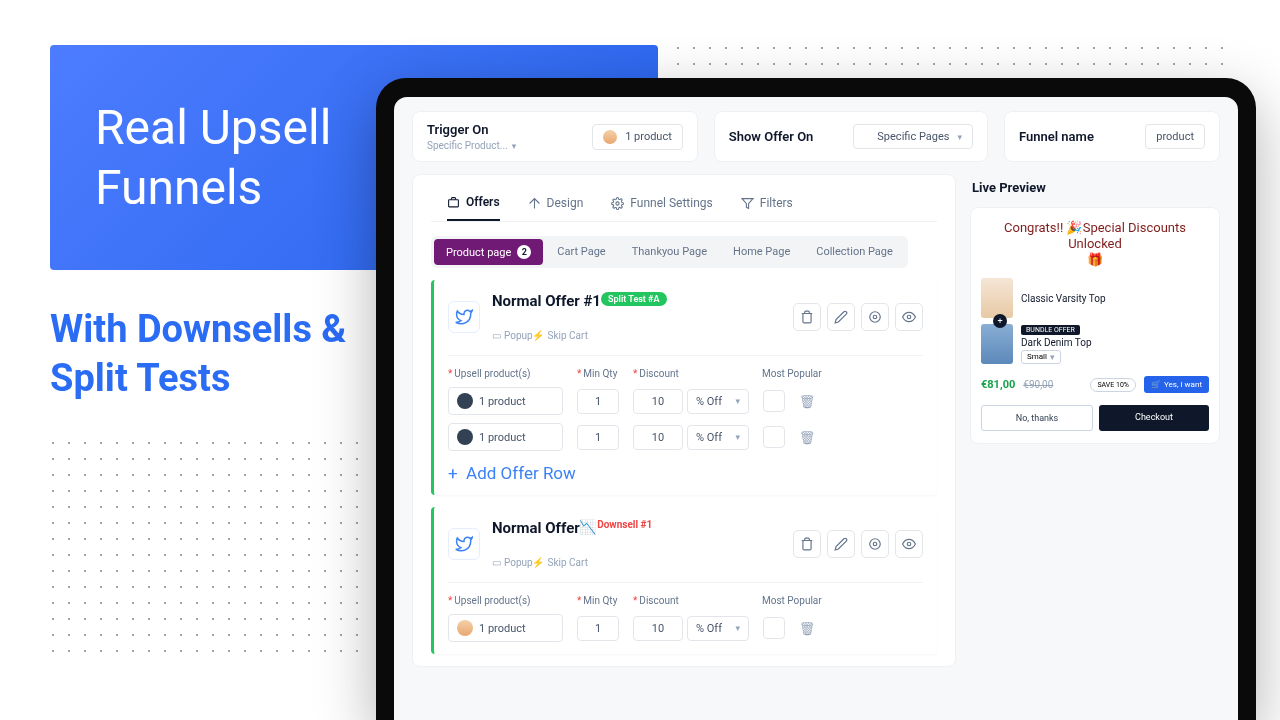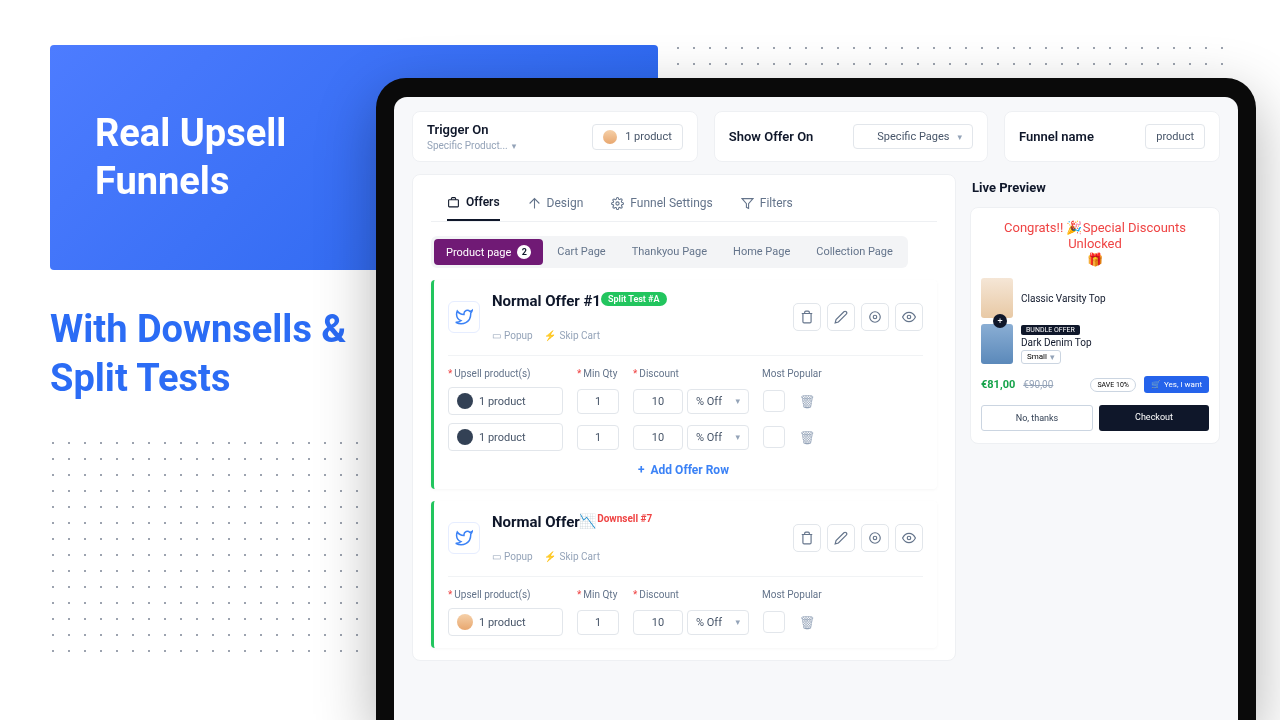--- a/index.html
+++ b/index.html
@@ -5,21 +5,21 @@
 *{box-sizing:border-box;margin:0;padding:0;font-family:-apple-system,BlinkMacSystemFont,'Segoe UI',Roboto,sans-serif}
 body{width:1280px;height:720px;background:#fff;position:relative;overflow:hidden}
 
 
 .dots{position:absolute;background-image:radial-gradient(#9ca3af 1.5px,transparent 1.5px);background-size:16px 16px}
 .dots-top{top:40px;left:670px;width:560px;height:110px}
 .dots-bottom{top:435px;left:45px;width:320px;height:220px}
 
 
 .promo-box{position:absolute;top:45px;left:50px;width:608px;height:225px;background:linear-gradient(135deg,#4d7cff 0%,#2563eb 100%);border-radius:4px;display:flex;align-items:center;padding-left:45px}
-.promo-box h1{color:#fff;font-size:38px;font-weight:700;line-height:1.25}
+.promo-box h1{color:#fff;font-size:48px;font-weight:400;line-height:1.25}
 .promo-sub{position:absolute;top:305px;left:50px;font-size:38px;font-weight:700;color:#2b6cf5;line-height:1.3}
 
 
 .laptop{position:absolute;top:78px;left:376px;width:880px;height:644px;background:#0a0a0a;border-radius:30px 30px 0 0;padding:19px 18px 0 18px;box-shadow:0 20px 60px rgba(0,0,0,.3)}
 .screen{width:100%;height:100%;background:#f7f8fa;border-radius:13px 13px 0 0;padding:14px 18px;overflow:hidden;position:relative}
 
 
 .top-row{display:flex;gap:16px;margin-bottom:12px}
 .panel{background:#fff;border:1px solid #eef0f3;border-radius:8px;padding:10px 14px;display:flex;align-items:center;gap:14px}
 .panel-lbl{font-size:13px;color:#0f172a;font-weight:600}
@@ -46,43 +46,43 @@
 .chip-badge{background:#fff;color:#0f172a;border-radius:50%;width:14px;height:14px;font-size:9px;display:inline-flex;align-items:center;justify-content:center;font-weight:700}
 
 
 .offer{border-left:3px solid #22c55e;background:#fff;border-radius:4px;padding:12px 14px;margin-bottom:12px;box-shadow:0 1px 3px rgba(0,0,0,.04)}
 .offer-head{display:flex;align-items:center;gap:12px;padding-bottom:14px;border-bottom:1px solid #f1f3f5}
 .offer-ico{width:32px;height:32px;border:1px solid #e6edff;border-radius:6px;display:flex;align-items:center;justify-content:center;color:#3b82f6}
 .offer-title{font-size:15px;font-weight:700;color:#0f172a;display:flex;align-items:flex-start;}
 .pill-green{background:#22c55e;color:#fff;font-size:9px;font-weight:600;padding:2px 7px;border-radius:10px}
 .pill-red{color:#ef4444;font-size:10px;font-weight:700}
 .trend-down{color:#ef4444;font-size:14px}
-.offer-meta{font-size:10px;color:#94a3b8;display:flex;gap:12px;margin-top:20px;align-items:center}
+.offer-meta{font-size:10px;color:#94a3b8;display:flex;gap:0;margin-top:20px;align-items:center}
 .offer-actions{margin-left:auto;display:flex;gap:6px}
 .act{width:28px;height:28px;border:1px solid #e2e6eb;border-radius:5px;display:flex;align-items:center;justify-content:center;cursor:pointer;color:#64748b}
 
 
 .cols{display:flex;gap:14px;margin-top:12px;font-size:10px;color:#64748b}
 .col-hdr{display:flex;align-items:center;gap:2px}
 .req{color:#ef4444}
 .c1{width:115px}.c2{width:42px}.c3{width:115px}.c4{width:85px}
 .prow{display:flex;gap:14px;align-items:center;margin-top:8px}
 .pbox{border:1px solid #e2e6eb;border-radius:4px;padding:5px 8px;font-size:11px;color:#475569;display:flex;align-items:center;gap:6px}
 .pbox.c1{width:115px}.pbox.w42{width:42px;justify-content:center}.pbox.w50{width:50px;justify-content:center}
 .pboxsel{width:62px;justify-content:space-between}
 .pimg{width:16px;height:16px;border-radius:50%;background:#334155}
 .pimg.lt{background:linear-gradient(#f5d0a9,#e8a76f)}
 .check{width:22px;height:22px;border:1px solid #e2e6eb;border-radius:4px}
 .trash{color:#94a3b8;font-size:13px;cursor:pointer}
-.add-row{text-align:center;color:#3b82f6;font-size:12px;font-weight:700;padding:12px 4px 0 0;cursor:pointer}
+.add-row{text-align:left;color:#3b82f6;font-size:17px;font-weight:400;padding:12px 4px 0 0;cursor:pointer}
 
 
 .lp-title{font-size:13px;font-weight:700;color:#0f172a;margin:6px 0 12px 2px}
 .lp-card{background:#fff;border:1px solid #eef0f3;border-radius:8px;padding:12px 10px;font-size:11px}
-.lp-congrats{text-align:center;font-family:Georgia,serif;font-size:13px;color:#ef4444;margin-bottom:10px}
+.lp-congrats{text-align:center;font-family:Georgia,serif;font-size:13px;color:#7f1d1d;margin-bottom:10px}
 .lp-prod{display:flex;gap:8px;align-items:center;margin:6px 0;position:relative}
 .lp-img{width:32px;height:40px;border-radius:3px;background:#e5e7eb}
 .lp-img.a{background:linear-gradient(#f5e6d6,#e8c9a5)}
 .lp-img.b{background:linear-gradient(#8aaed4,#5b89ba)}
 .lp-name{font-size:10px;color:#0f172a}
 .lp-plus{position:absolute;left:12px;top:36px;width:14px;height:14px;border-radius:50%;background:#0f172a;color:#fff;font-size:9px;display:flex;align-items:center;justify-content:center;z-index:2}
 .lp-bundle{background:#0f172a;color:#fff;font-size:7px;padding:1px 5px;border-radius:2px;width:fit-content;margin-bottom:2px}
 .lp-size{border:1px solid #cbd5e1;border-radius:3px;font-size:8px;padding:1px 5px;margin-top:2px;display:inline-flex;align-items:center;gap:3px}
 .lp-price-row{display:flex;align-items:center;gap:8px;margin:12px 0 8px 0}
 .lp-price{color:#16a34a;font-weight:700;font-size:11px}
@@ -286,21 +286,21 @@
   <div class="offer-head">
     <div class="offer-ico">
                 <svg viewBox="0 0 24 24" fill="none" stroke="currentColor" stroke-width="2" style="width:18px;height:18px">
                   <path d="M23 3a10.9 10.9 0 01-3.14 1.53 4.48 4.48 0 00-7.86 3v1A10.66 10.66 0 013 4s-4 9 5 13a11.64 11.64 0 01-7 2c9 5 20 0 20-11.5a4.5 4.5 0 00-.08-.83A7.72 7.72 0 0023 3z"></path>
                 </svg>
               </div>
     <div>
       <div class="offer-title">
                   <span>Normal Offer</span>
                   <span class="trend-down">📉</span>
-                  <span class="pill-red">Downsell #7</span>
+                  <span class="pill-red">Downsell #1</span>
                 </div>
       <div class="offer-meta">
                   <span>▭ <span>Popup</span></span>
                   <span>⚡ <span>Skip Cart</span></span>
                 </div>
     </div>
     <div class="offer-actions">
       <div class="act">
                   <svg viewBox="0 0 24 24" fill="none" stroke="currentColor" stroke-width="2" style="width:14px;height:14px">
                     <path d="M3 6h18M8 6V4a2 2 0 012-2h4a2 2 0 012 2v2m3 0v14a2 2 0 01-2 2H7a2 2 0 01-2-2V6"></path>

